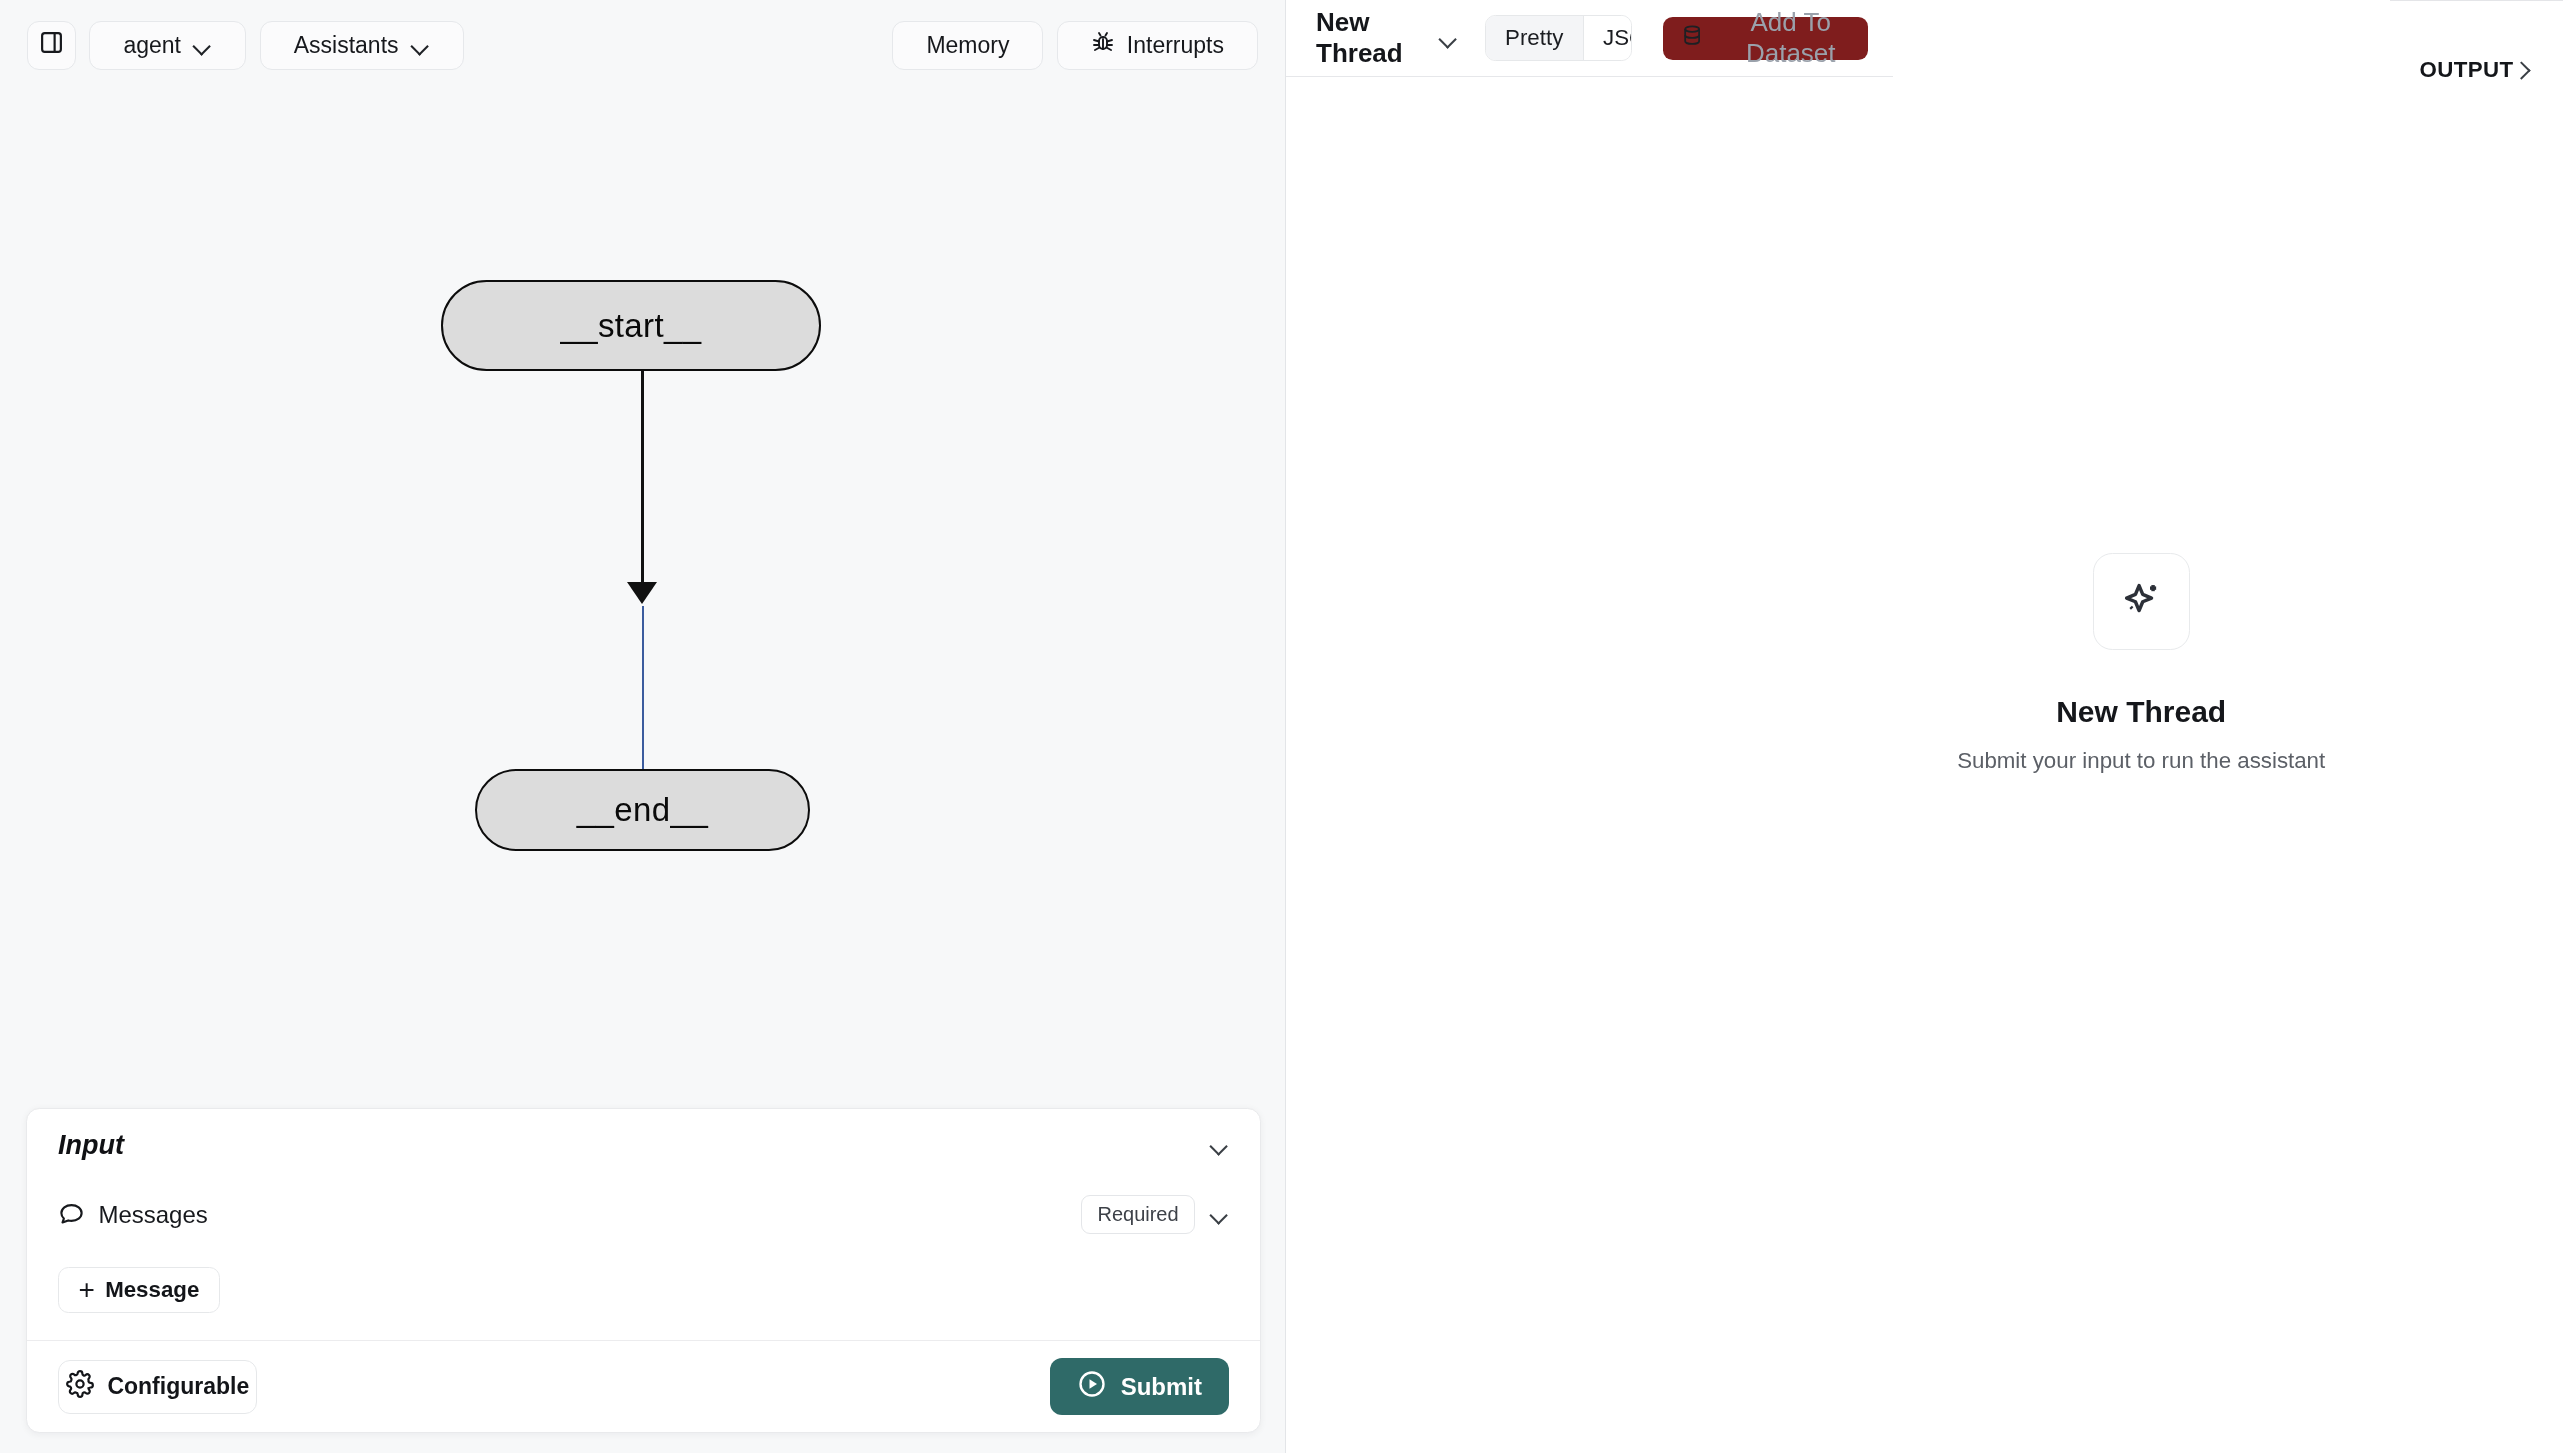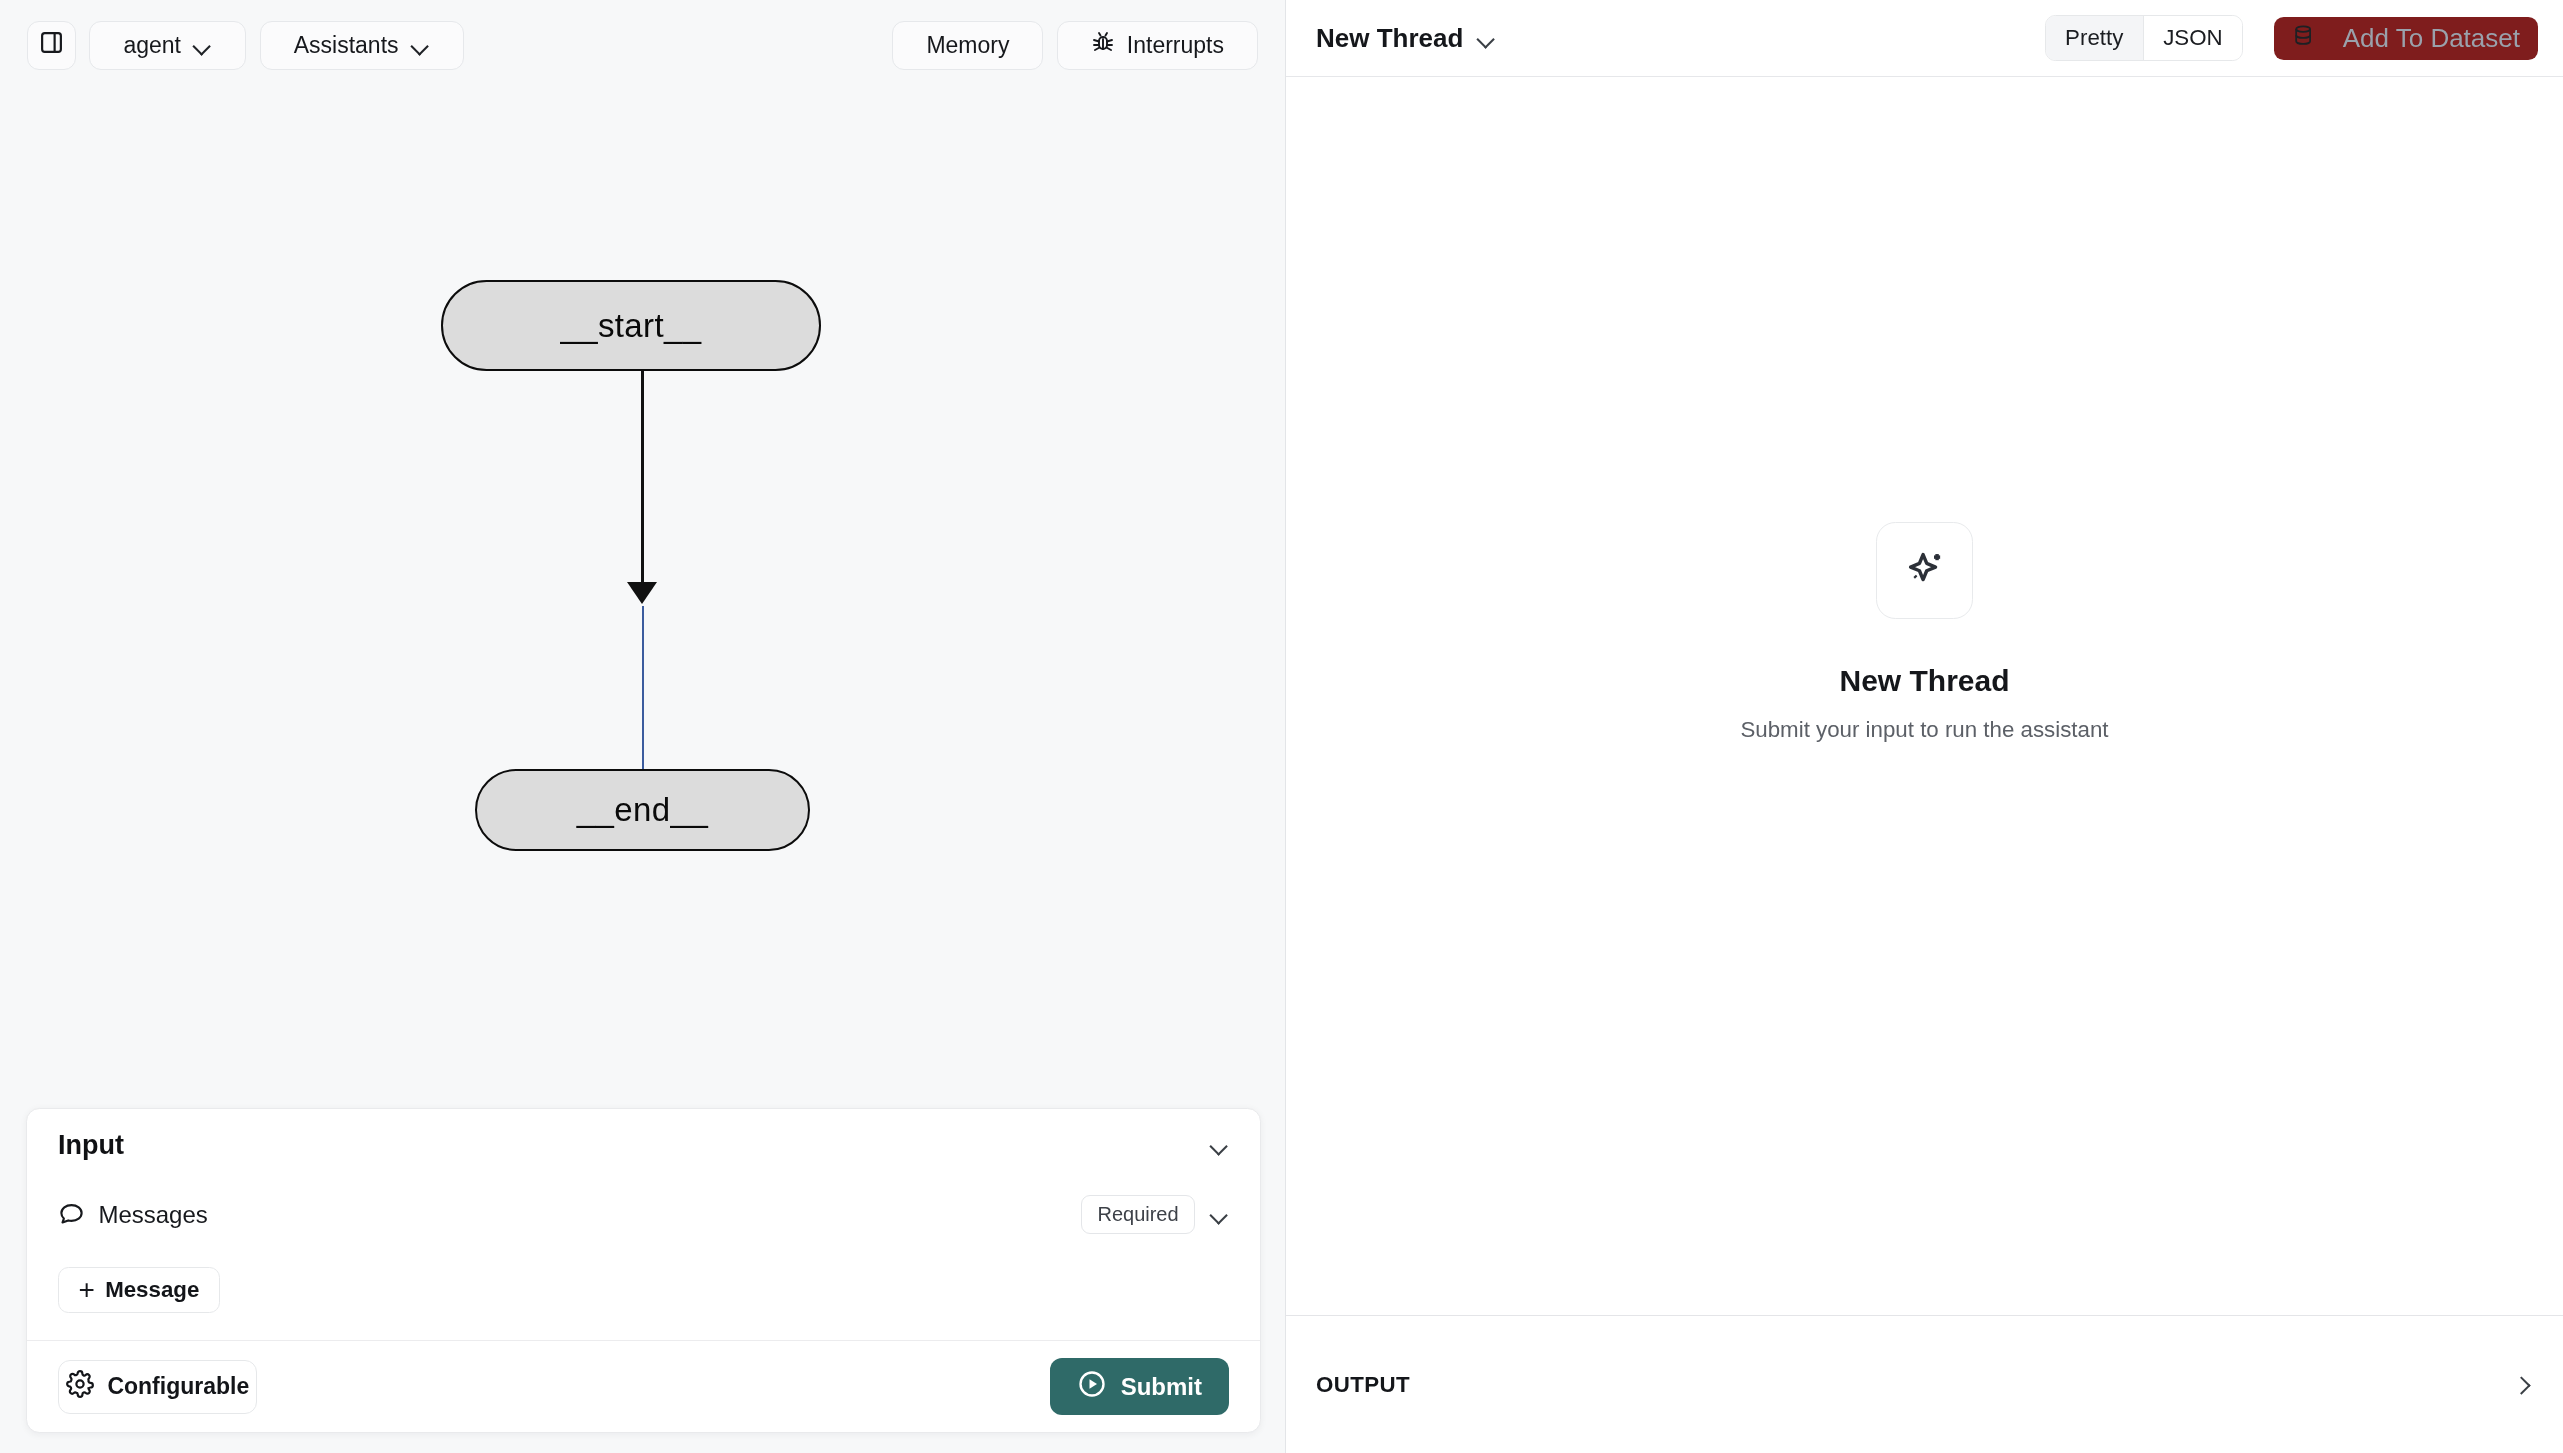--- a/index.html
+++ b/index.html
@@ -105,21 +105,21 @@
     border: 1.1px solid #e9eaec;
     border-radius: 13.4px;
     box-shadow: 0 1.5px 7.4px rgba(16,24,40,.05);
     overflow: hidden;
   }
   .ic-head {
     height: 73px;
     display: flex; align-items: center; justify-content: space-between;
     padding: 0 31px 0 31px;
   }
-  .ic-title { font-size: 27px; font-weight: 700; color: #101114; }
+  .ic-title { font-size: 27px; font-weight: 700; color: #101114; font-style: italic; }
   .ic-row {
     height: 66px;
     display: flex; align-items: center;
     padding: 0 31px 0 31px;
     gap: 13.4px;
   }
   .ic-row-label { font-size: 24px; color: #17191d; }
   .ic-row-right { margin-left: auto; display: flex; align-items: center; gap: 15px; }
   .badge {
     font-size: 20px; color: #3d4148;
@@ -158,21 +158,21 @@
     font-size: 24px; font-weight: 700; color: #ffffff;
     cursor: pointer;
   }
 
   
   .right-panel {
     position: relative;
     flex: 1 1 auto;
     height: 1454px;
     background: #ffffff;
-    display: flex; flex-direction: column;
+    display: flex; flex-direction: row;
   }
   .rp-head {
     height: 77px; flex: 0 0 77px;
     border-bottom: 1.5px solid #e6e7ea;
     display: flex; align-items: center;
     padding: 0 25px 0 30px;
     gap: 13.4px;
   }
   .thread-title {
     font-size: 26px; font-weight: 700; color: #15171b;

